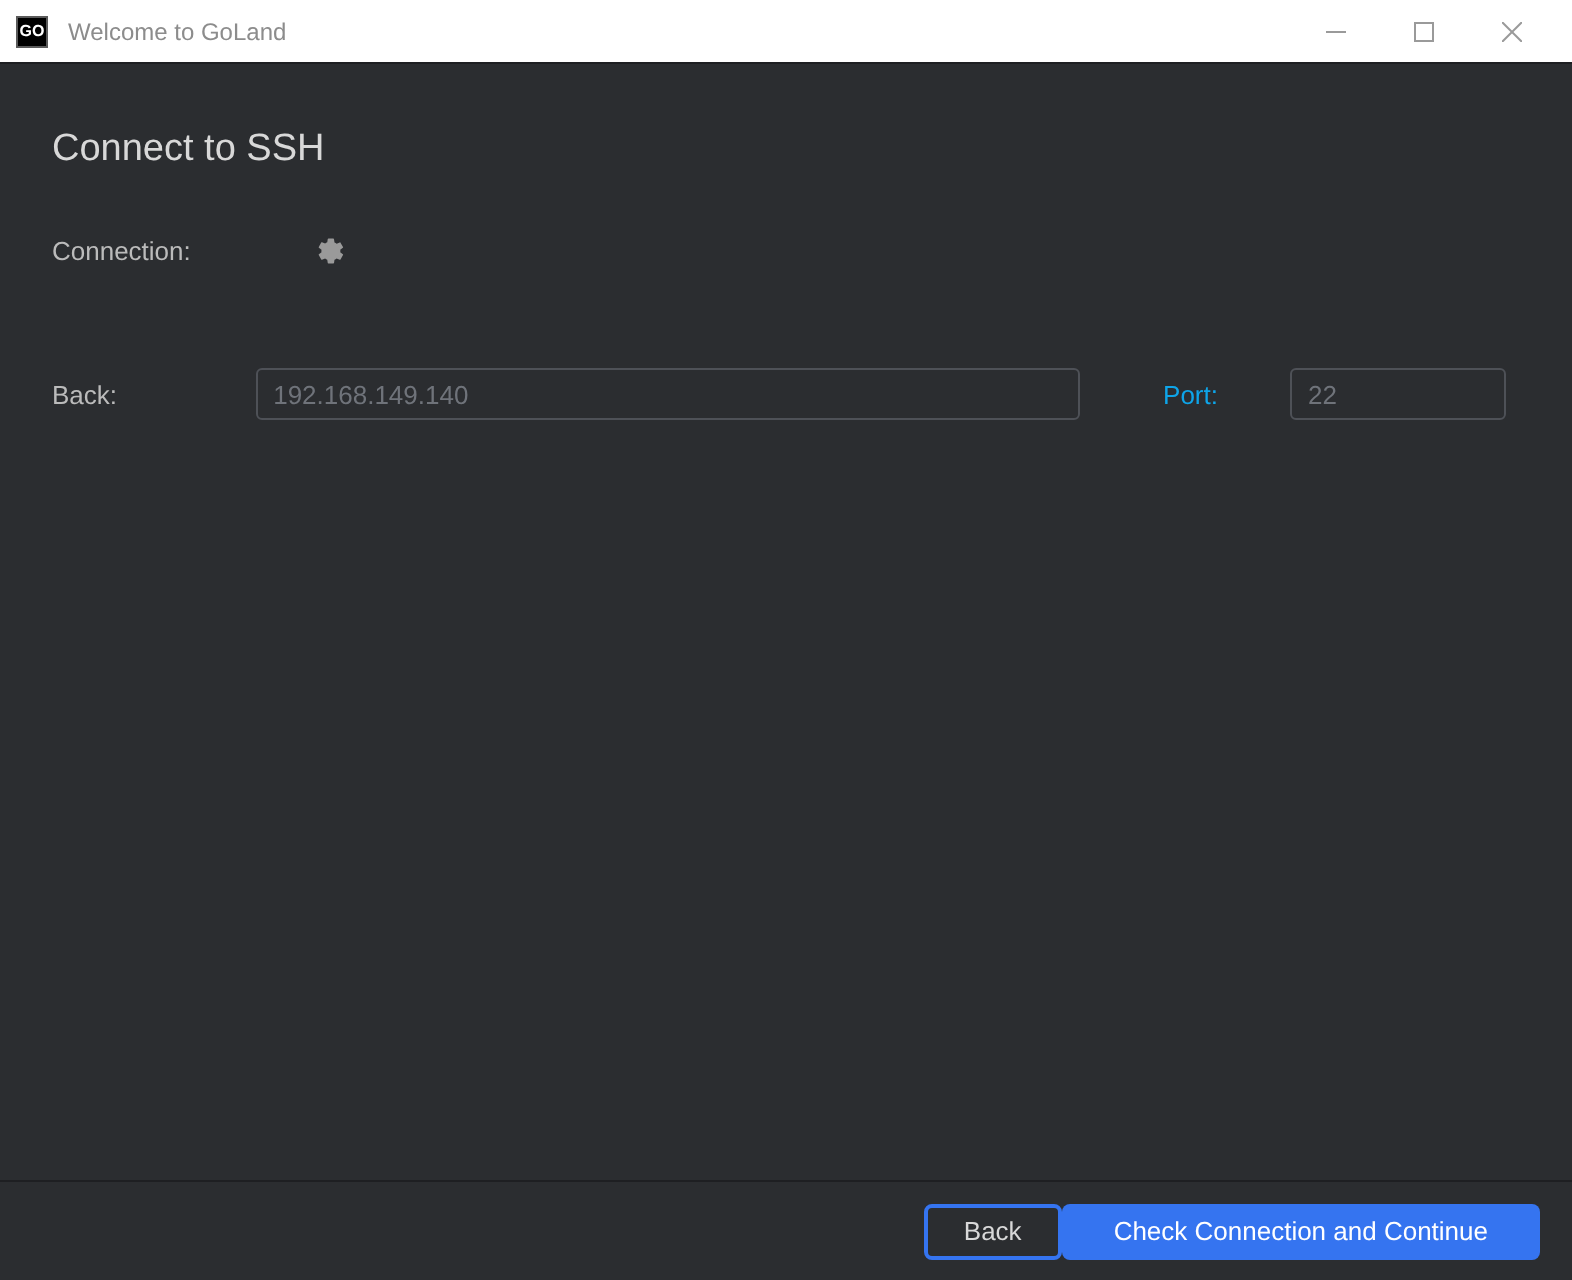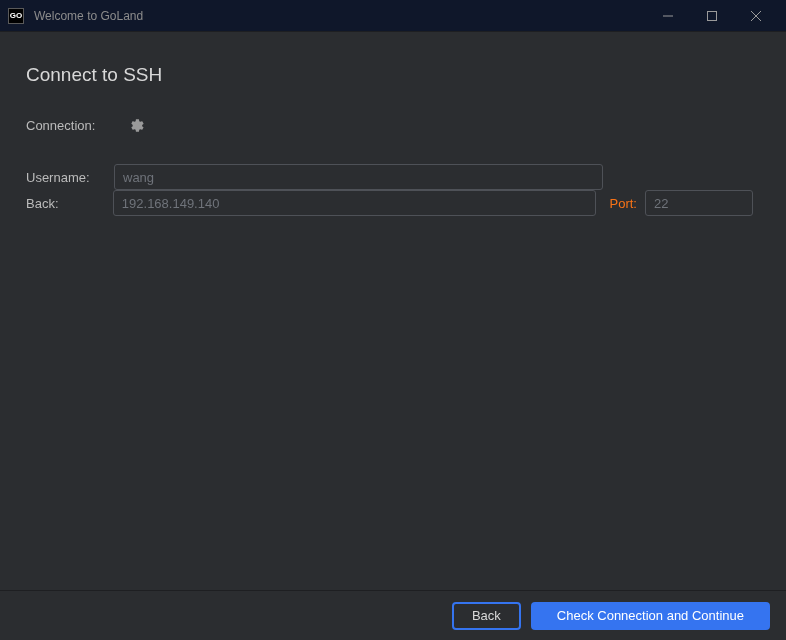--- a/index.html
+++ b/index.html
@@ -11,21 +11,21 @@
     body {
       width: 786px;
       height: 640px;
       background: #2b2d30;
       color: #bbbbbb;
       overflow: hidden;
       font-size: 13px;
     }
     .titlebar {
       height: 32px;
-      background: #0f172a;
+      background: #ffffff;
       display: flex;
       align-items: center;
       padding: 0 8px;
       border-bottom: 1px solid #1e1f22;
     }
     .app-icon {
       width: 16px;
       height: 16px;
       background: #000;
       border: 1px solid #5a5a5a;
@@ -65,21 +65,22 @@
     }
     .heading {
       font-size: 19px;
       color: #d8d8d8;
       font-weight: 500;
       margin-bottom: 28px;
     }
     .row {
       display: flex;
       align-items: center;
-      margin-bottom: 0;
+      margin-bottom: 20px;
+      gap: 28px;
     }
     .label {
       width: 88px;
       color: #bbbbbb;
       font-size: 13px;
     }
     .dropdown {
       flex: 1;
       height: 28px;
       background: #393b40;
@@ -118,21 +119,21 @@
       font-size: 13px;
       outline: none;
     }
     .input::placeholder {
       color: #6f737a;
     }
     .input.mid {
       width: 489px;
     }
     .port-label {
-      color: #f97316;
+      color: #0ea5e9;
       margin-left: 14px;
       margin-right: 8px;
     }
     .input.port {
       width: 108px;
     }
     .spacer {
       height: 28px;
     }
     .checkbox-row {
@@ -157,21 +158,20 @@
       position: absolute;
       bottom: 0;
       left: 0;
       right: 0;
       height: 50px;
       border-top: 1px solid #1e1f22;
       display: flex;
       align-items: center;
       justify-content: flex-end;
       padding: 0 16px;
-      gap: 10px;
       background: #2b2d30;
     }
     .btn {
       height: 28px;
       padding: 0 26px;
       border-radius: 4px;
       font-size: 13px;
       display: flex;
       align-items: center;
       justify-content: center;
@@ -222,24 +222,20 @@
     <div class="label">Connection:</div>
     <div class="gear-btn">
       <svg width="15" height="15" viewBox="0 0 24 24">
         <path fill="#9a9a9a" d="M12,8a4,4 0 1,0 0,8a4,4 0 1,0 0,-8M12,10a2,2 0 1,1 0,4a2,2 0 1,1 0,-4M19.4,13c0-0.3,0.1-0.7,0.1-1s0-0.7-0.1-1l2.1-1.6c0.2-0.1,0.2-0.4,0.1-0.6l-2-3.5c-0.1-0.2-0.4-0.3-0.6-0.2l-2.5,1c-0.5-0.4-1.1-0.7-1.7-1l-0.4-2.6C14.3,2.2,14.1,2,13.9,2h-4c-0.2,0-0.4,0.2-0.5,0.4L9,5c-0.6,0.2-1.2,0.6-1.7,1l-2.5-1c-0.2-0.1-0.5,0-0.6,0.2l-2,3.5c-0.1,0.2-0.1,0.5,0.1,0.6L4.4,11c0,0.3-0.1,0.7-0.1,1s0,0.7,0.1,1l-2.1,1.6c-0.2,0.1-0.2,0.4-0.1,0.6l2,3.5c0.1,0.2,0.4,0.3,0.6,0.2l2.5-1c0.5,0.4,1.1,0.7,1.7,1l0.4,2.6c0,0.2,0.2,0.4,0.5,0.4h4c0.2,0,0.4-0.2,0.5-0.4l0.4-2.6c0.6-0.2,1.2-0.6,1.7-1l2.5,1c0.2,0.1,0.5,0,0.6-0.2l2-3.5c0.1-0.2,0.1-0.5-0.1-0.6L19.4,13z"></path>
       </svg>
     </div>
   </div>
 
   <div class="spacer"></div>
 
-  <div class="row">
-    <div class="label">Username:</div>
-    <input class="input mid" placeholder="wang" style="">
-  </div>
 
   <div class="row">
     <div class="label">Back:</div>
     <input class="input mid" placeholder="192.168.149.140" style="">
     <span class="port-label">Port:</span>
     <input class="input port" placeholder="22" style="">
   </div>
 
   <div class="spacer"></div>
 

